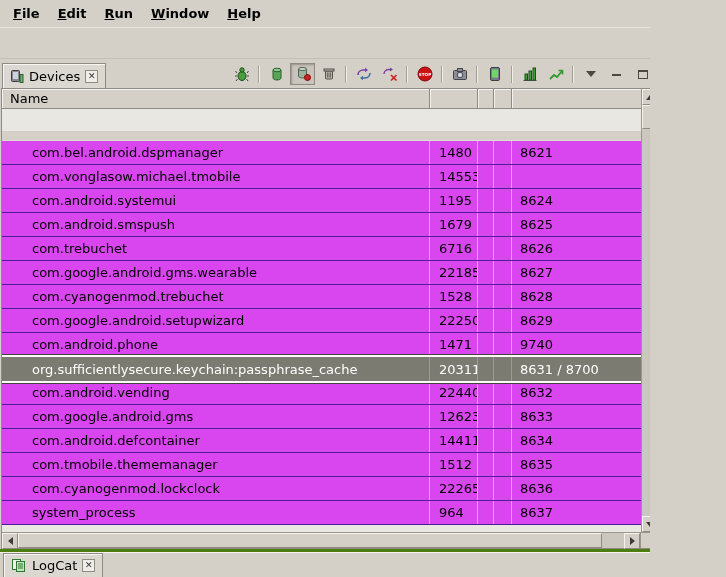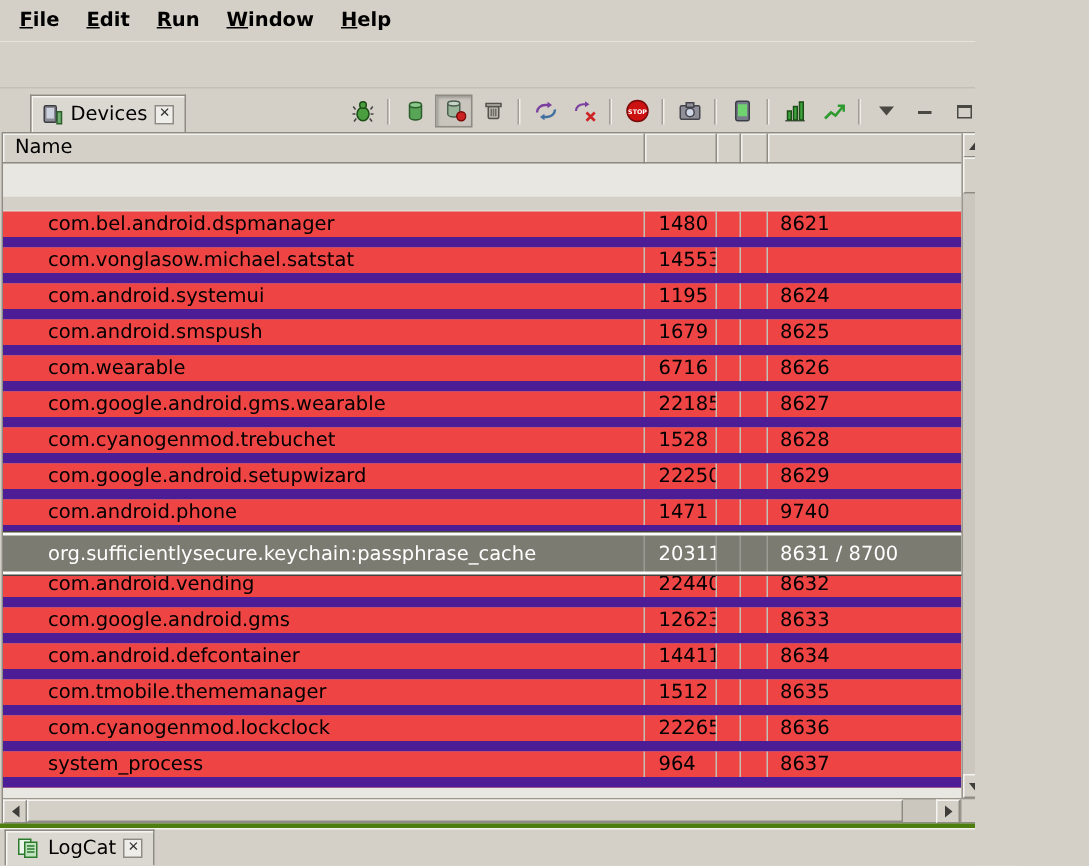--- a/index.html
+++ b/index.html
@@ -12,21 +12,21 @@
   .menu-item { padding:3px 9px; cursor:default; }
   .menu-item u { text-decoration:underline; }
   .toolbar-strip { height:32px; flex:none; border-bottom:1px solid #c3bfb7; box-shadow: inset 0 1px 0 #e6e3dd; }
 
   
   .main { flex:1; min-height:0; display:flex; }
   .sash { width:5px; flex:none; border-left:1px solid #aaa69e; border-right:1px solid #f2f0ec; }
 
   
   .devices-panel { width:659px; flex:none; display:flex; flex-direction:column; min-height:0; }
-  .panel-tabs { height:29px; flex:none; display:flex; align-items:flex-end; padding-left:20px; }
+  .panel-tabs { height:29px; flex:none; display:flex; align-items:flex-end; padding-left:2px; }
   .tab { height:25px; display:flex; align-items:center; gap:5px; padding:0 7px;
          background:#dbd8d1; border:1px solid #8e8b84; border-bottom:none;
          box-shadow: inset 1px 1px 0 #f7f6f3; white-space:nowrap; }
   .tab-close { width:13px; height:13px; display:flex; align-items:center; justify-content:center;
                font-size:9px; line-height:1; color:#333; border:1px solid #8e8b84; background:#efede9; }
   .tab-icon svg { display:block; }
 
   
   .view-toolbar { margin-left:auto; display:flex; align-items:center; gap:1px; padding:0 4px 3px 0; }
   .tbtn { width:25px; height:22px; display:flex; align-items:center; justify-content:center;
@@ -39,21 +39,21 @@
 
   
   .table-wrap { flex:1; min-height:0; display:flex; flex-direction:column; margin:0 1px; border:1px solid #8e8b84; background:#e9e7e2; }
   .table-main { flex:1; min-height:0; display:flex; }
   .table-content { flex:1; min-width:0; display:flex; flex-direction:column;gap:22px; }
   .thead { height:20px; flex:none; display:flex; background:#d4d0c8; }
   .th { border-right:1px solid #8e8b84; border-bottom:1px solid #8e8b84;
         box-shadow: inset 1px 1px 0 #f4f2ee; display:flex; align-items:center; padding-left:8px; overflow:hidden; }
   .rows { flex:1; overflow:hidden; background:#e9e7e2; }
   .spacer-row { height:10px; background:#d4d0c8; border-bottom:1px solid #dedbd5; }
-  .row { height:24px; display:flex; align-items:center; background:#ef4444; border-bottom:7px solid #4c1d95; }
+  .row { height:24px; display:flex; align-items:center; background:#d946ef; border-bottom:1px solid #4c1d95; }
   .cell { height:100%; display:flex; align-items:center; border-right:1px solid #c2bfb7;
           overflow:hidden; white-space:nowrap; }
   .w-name { width:428px; flex:none; } .cell.w-name { padding-left:30px; }
   .w-pid  { width:48px; flex:none; }  .cell.w-pid  { padding-left:9px; }
   .w-c1   { width:16px; flex:none; }
   .w-c2   { width:18px; flex:none; }
   .w-port { flex:1; } .cell.w-port { padding-left:8px; }
   .row.selected { background:#7b7b72; color:#fff; position:relative; z-index:2;
                   box-shadow: 0 0 0 2px #fbfbf9, 0 0 0 3px #43423d; border-bottom:none; }
   .row.selected .cell { border-right-color:rgba(255,255,255,.25); }
@@ -240,21 +240,21 @@
 
                 <div class="row">
                   <div class="cell w-name">com.bel.android.dspmanager</div>
                   <div class="cell w-pid">1480</div>
                   <div class="cell w-c1"></div>
                   <div class="cell w-c2"></div>
                   <div class="cell w-port" style="border-right:none;">8621</div>
                 </div>
 
                 <div class="row">
-                  <div class="cell w-name">com.vonglasow.michael.satstat</div>
+                  <div class="cell w-name">com.vonglasow.michael.tmobile</div>
                   <div class="cell w-pid">14553</div>
                   <div class="cell w-c1"></div>
                   <div class="cell w-c2"></div>
                 </div>
 
                 <div class="row">
                   <div class="cell w-name">com.android.systemui</div>
                   <div class="cell w-pid">1195</div>
                   <div class="cell w-c1"></div>
                   <div class="cell w-c2"></div>
@@ -263,21 +263,21 @@
 
                 <div class="row">
                   <div class="cell w-name">com.android.smspush</div>
                   <div class="cell w-pid">1679</div>
                   <div class="cell w-c1"></div>
                   <div class="cell w-c2"></div>
                   <div class="cell w-port" style="border-right:none;">8625</div>
                 </div>
 
                 <div class="row">
-                  <div class="cell w-name">com.wearable</div>
+                  <div class="cell w-name">com.trebuchet</div>
                   <div class="cell w-pid">6716</div>
                   <div class="cell w-c1"></div>
                   <div class="cell w-c2"></div>
                   <div class="cell w-port" style="border-right:none;">8626</div>
                 </div>
 
                 <div class="row">
                   <div class="cell w-name">com.google.android.gms.wearable</div>
                   <div class="cell w-pid">22185</div>
                   <div class="cell w-c1"></div>

